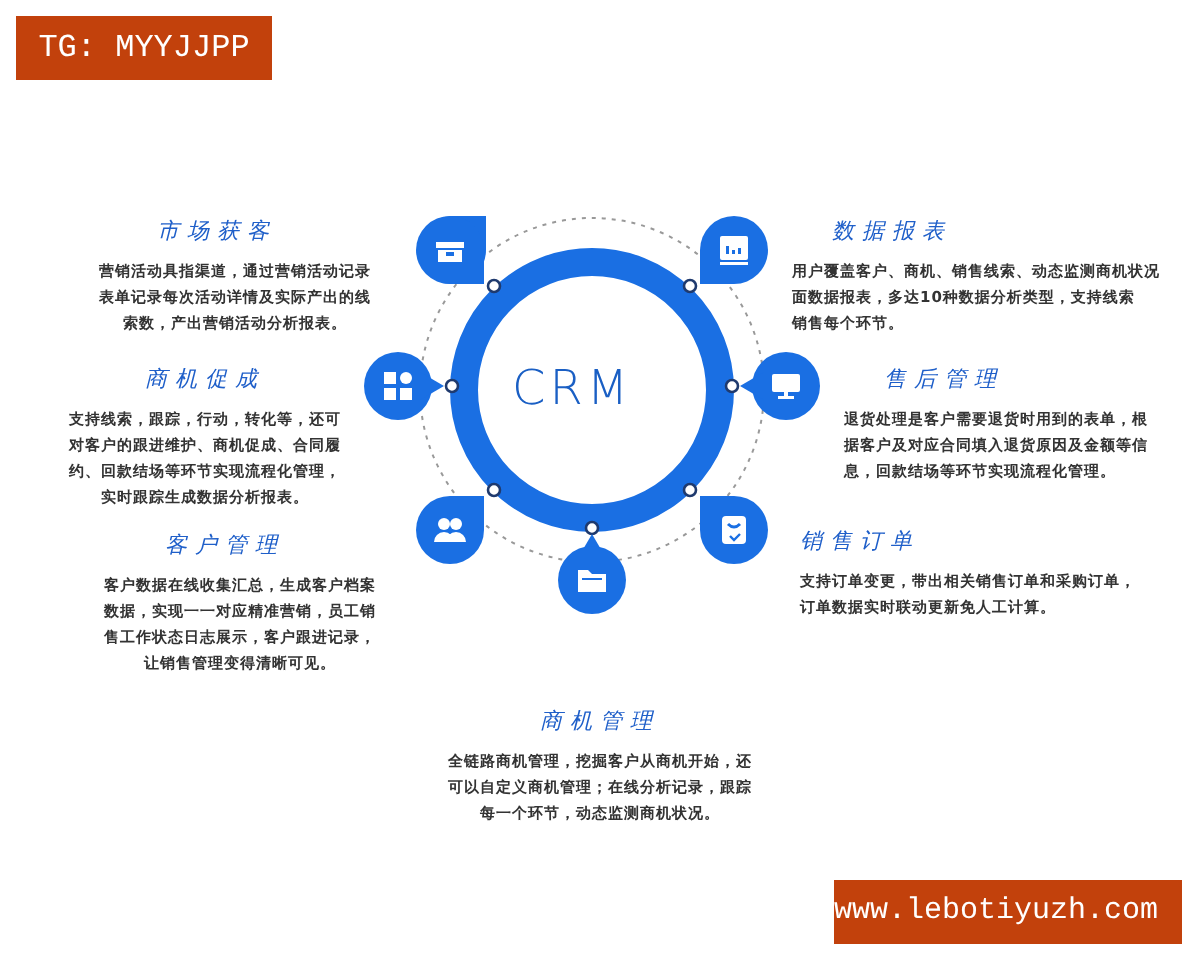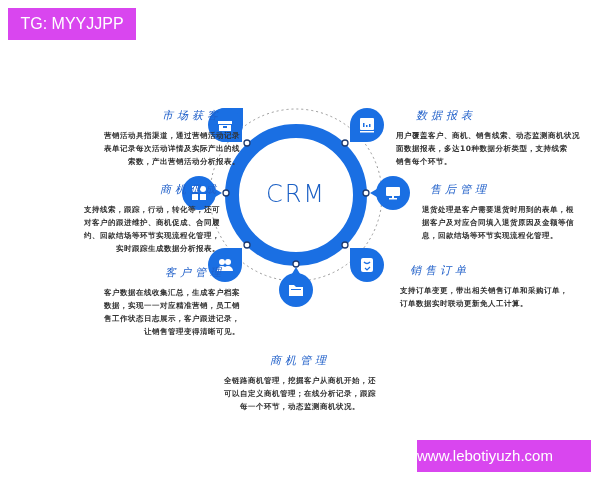--- a/index.html
+++ b/index.html
@@ -1,23 +1,23 @@
 <!DOCTYPE html>
 <html><head>
 <meta charset="utf-8">
 <style>
   html, body { margin:0; padding:0; }
   body { width:600px; height:480px; background:#fff; position:relative; overflow:hidden; font-family:"DejaVu Sans", sans-serif; }
-  .badge { position:absolute; background:#d946ef; color:#fff; font-family:Liberation Sans, sans-serif; }
+  .badge { position:absolute; background:#c2410c; color:#fff; font-family:Liberation Mono, monospace; }
   .tg { left:8px; top:8px; width:128px; height:32px; font-size:16px; line-height:32px; text-align:center; }
   .wm { left:417px; top:440px; width:174px; height:32px; font-size:15px; line-height:32px; text-align:left; }
   .block { position:absolute; }
   .title { color:#1f5fc9; font-family:"DejaVu Serif", serif; font-style:italic; font-size:11px; letter-spacing:4px; margin-bottom:6px; }
   .desc { color:#333; font-size:7.5px; line-height:13px; font-weight:bold; letter-spacing:0.5px; }
-  .right-align { text-align:right;margin-left:45px; }
+  .right-align { text-align:center; }
   .center-align { text-align:center;margin-top:33px; }
   .icon-wrap { position:absolute; width:34px; height:34px; }
   .drop { position:absolute; width:34px; height:34px; background:#1a6fe3; }
   .icon-glyph { position:absolute; left:0; top:0; width:34px; height:34px; display:flex; align-items:center; justify-content:center; }
 </style>
 </head>
 <body>
 
 <div class="badge tg">TG: MYYJJPP</div>
 
@@ -32,21 +32,21 @@
     <circle cx="247" cy="245" r="3"></circle>
     <circle cx="345" cy="245" r="3"></circle>
     <circle cx="296" cy="264" r="3"></circle>
   </g>
 
   <g fill="#1a6fe3">
     <path d="M226,108 a17,17 0 1 0 17,17 v-17 z" transform="translate(0,0)"></path>
   </g>
 </svg>
 
-<div style="position:absolute;left:256px;top:180px;width:80px;text-align:center;color:#1a5fc4;font-family:'DejaVu Sans',sans-serif;font-size:24px;font-weight:300;letter-spacing:2px;">CRM</div>
+<div style="position:absolute;left:256px;top:180px;width:80px;color:#1a5fc4;font-family:'DejaVu Sans',sans-serif;font-size:24px;font-weight:300;letter-spacing:2px;">CRM</div>
 
 <div class="icon-wrap" style="left:208px;top:108px;">
   <div class="drop" style="border-radius:50% 50% 0 50%;"></div>
   <div class="icon-glyph">
     <svg width="16" height="14" viewBox="0 0 16 14">
         <path d="M1 3h14v3H1z M2 7h12v6H2z" fill="#fff"></path>
         <rect x="6" y="8" width="4" height="2" fill="#1a6fe3"></rect>
       </svg>
   </div>
 </div>
@@ -163,29 +163,29 @@
 <div class="block" style="left:396px;top:108px;width:200px;">
   <div class="title" style="margin-left:20px;">数据报表</div>
   <div class="desc">
     <div>用户覆盖客户、商机、销售线索、动态监测商机状况</div>
     <div>面数据报表，多达10种数据分析类型，支持线索</div>
     <div>销售每个环节。</div>
   </div>
 </div>
 
 <div class="block" style="left:422px;top:182px;width:175px;">
-  <div class="title" style="margin-left:8px;">售后管理</div>
+  <div class="title" style="margin-left:20px;">售后管理</div>
   <div class="desc">
     <div>退货处理是客户需要退货时用到的表单，根</div>
     <div>据客户及对应合同填入退货原因及金额等信</div>
     <div>息，回款结场等环节实现流程化管理。</div>
   </div>
 </div>
 
 <div class="block" style="left:400px;top:263px;width:195px;">
-  <div class="title" style="margin-left:10px;">销售订单</div>
+  <div class="title" style="">销售订单</div>
   <div class="desc">
     <div>支持订单变更，带出相关销售订单和采购订单，</div>
     <div>订单数据实时联动更新免人工计算。</div>
   </div>
 </div>
 
 <div class="badge wm">www.lebotiyuzh.com</div>
 
 </body></html>

